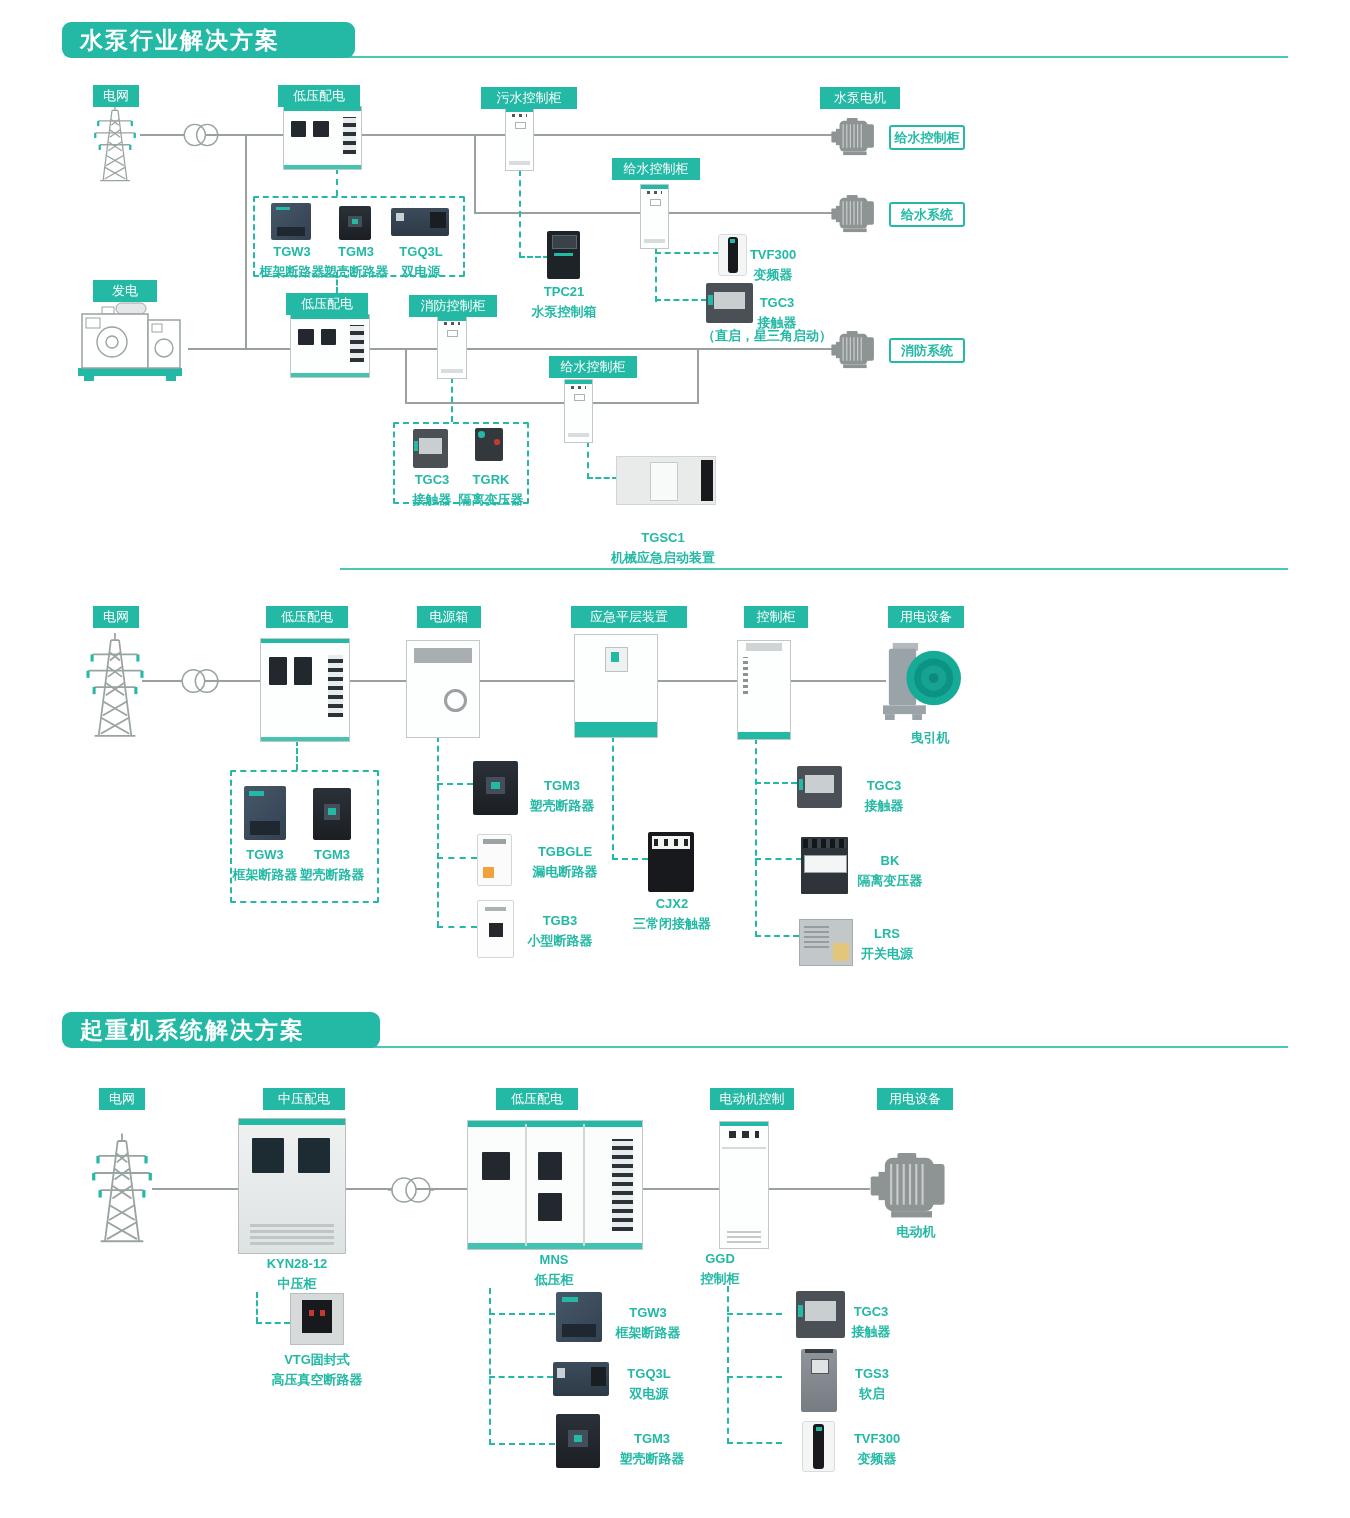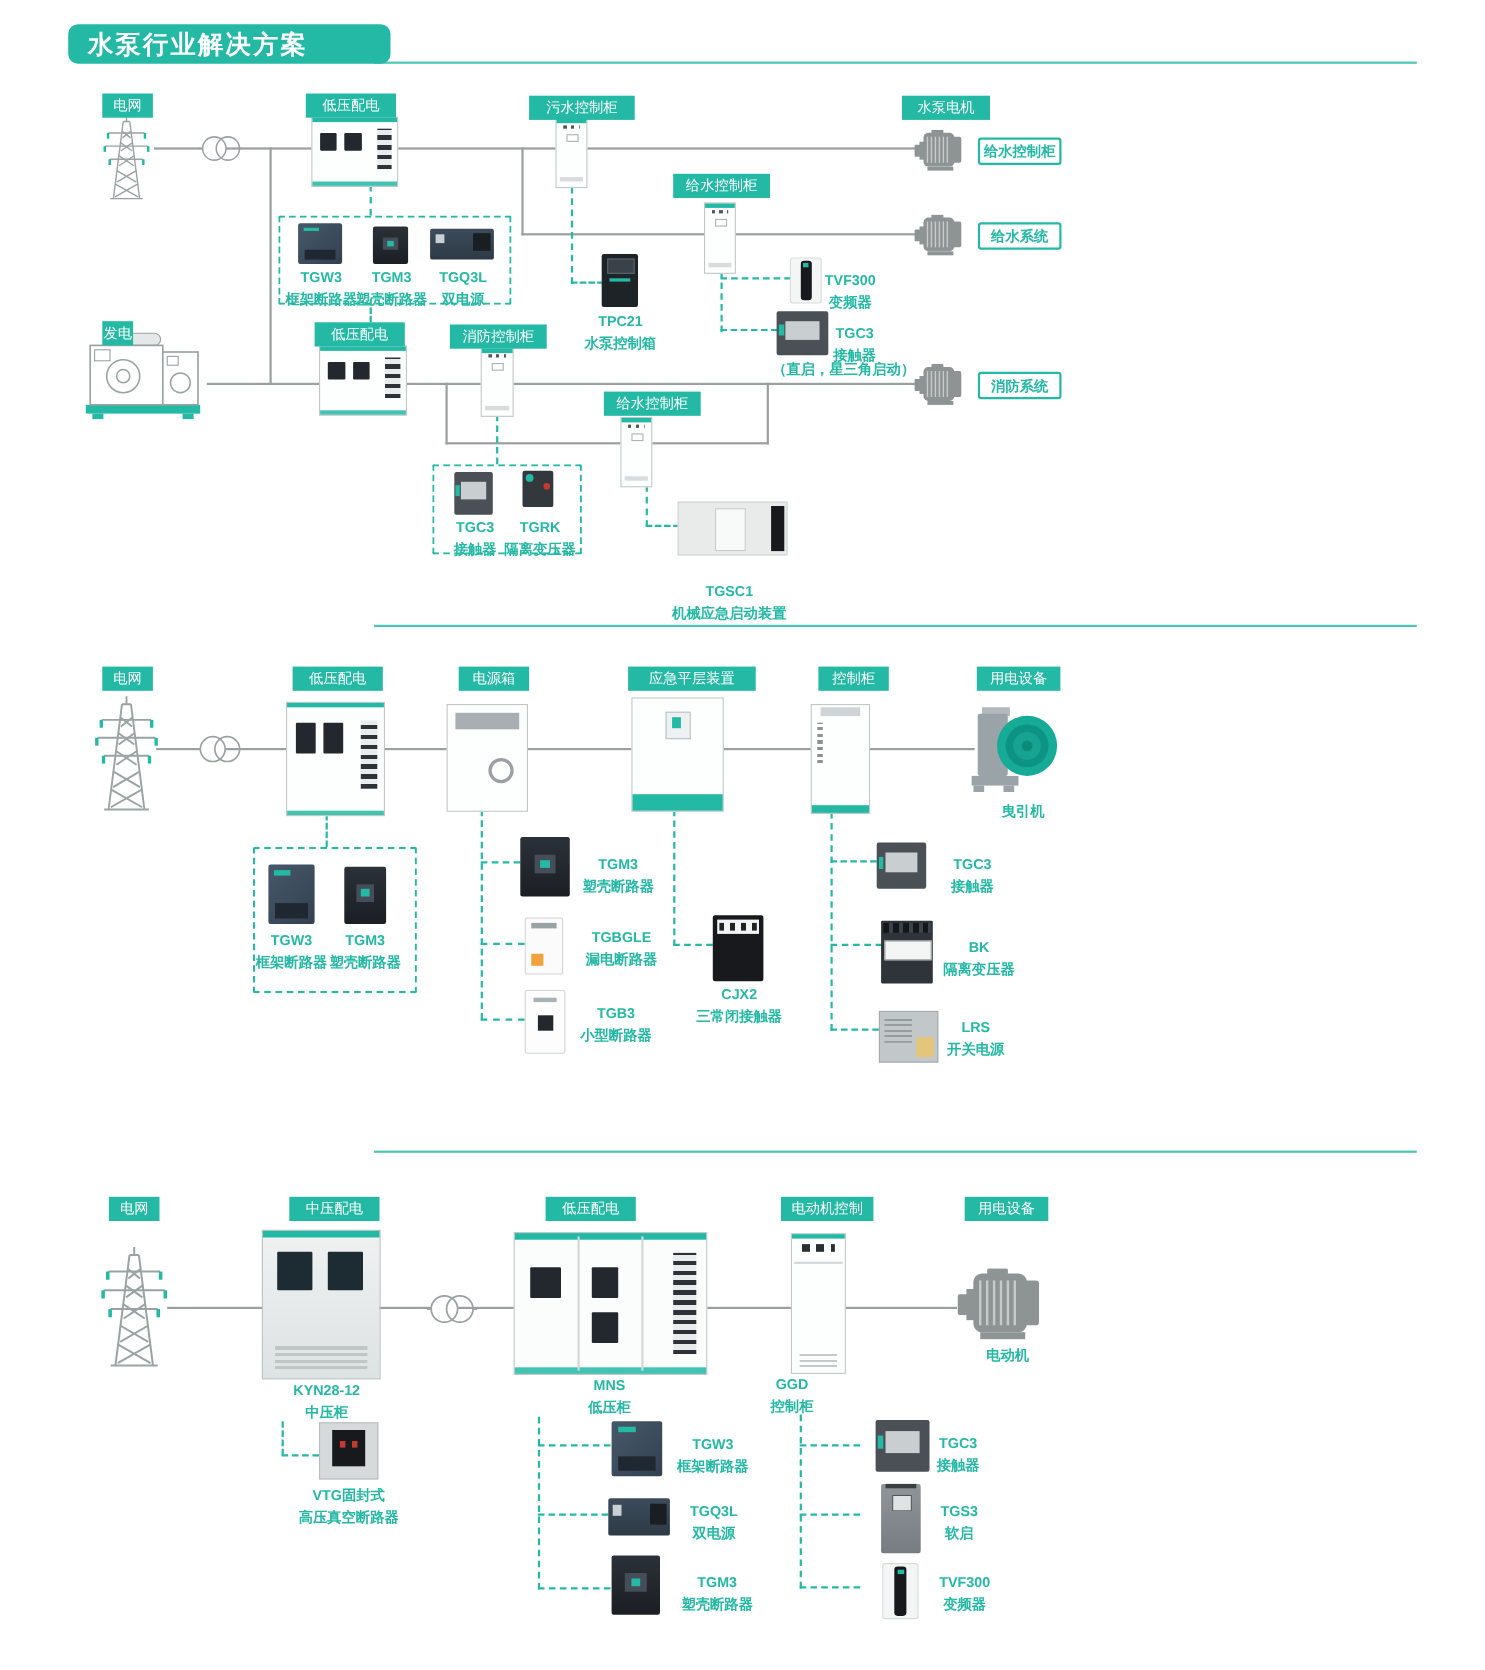--- a/index.html
+++ b/index.html
@@ -223,21 +223,21 @@
   <div class="dv" style="left:587px;top:441px;height:38px"></div>
   <div class="dh" style="left:587px;top:477px;width:31px"></div>
   <div class="dbox" style="left:253px;top:196px;width:208px;height:77px"></div>
   <div class="dbox" style="left:393px;top:422px;width:132px;height:78px"></div>
 
   <div class="tag" style="left:93px;top:85px;width:46px">电网</div>
   <div class="tag" style="left:278px;top:85px;width:82px">低压配电</div>
   <div class="tag" style="left:481px;top:87px;width:96px">污水控制柜</div>
   <div class="tag" style="left:820px;top:87px;width:80px">水泵电机</div>
   <div class="tag" style="left:612px;top:158px;width:88px">给水控制柜</div>
-  <div class="tag" style="left:93px;top:292px;width:28px">发电</div>
+  <div class="tag" style="left:93px;top:280px;width:64px">发电</div>
   <div class="tag" style="left:286px;top:293px;width:82px">低压配电</div>
   <div class="tag" style="left:409px;top:295px;width:88px">消防控制柜</div>
   <div class="tag" style="left:549px;top:356px;width:88px">给水控制柜</div>
 
   <div class="sysbox" style="left:889px;top:125px;width:72px">给水控制柜</div>
   <div class="sysbox" style="left:889px;top:202px;width:72px">给水系统</div>
   <div class="sysbox" style="left:889px;top:338px;width:72px">消防系统</div>
 
   <svg class="dev" style="left:86px;top:103px;width:58px;height:82px">
       <use href="#tower"></use>
@@ -441,20 +441,21 @@
   <div class="cap" style="left:840px;top:851px;width:100px">
     <div>BK</div>
     <div>隔离变压器</div>
   </div>
   <div class="cap" style="left:837px;top:924px;width:100px">
     <div>LRS</div>
     <div>开关电源</div>
   </div>
 
   <div class="hul" style="left:340px;top:1046px;width:948px"></div>
+  <div class="hdr" style="left:62px;top:1012px;width:300px;height:36px">起重机系统解决方案</div>
 
   <div class="ln" style="left:152px;top:1188px;width:718px;height:2px"></div>
 
   <div class="tag" style="left:99px;top:1088px;width:46px">电网</div>
   <div class="tag" style="left:263px;top:1088px;width:82px">中压配电</div>
   <div class="tag" style="left:496px;top:1088px;width:82px">低压配电</div>
   <div class="tag" style="left:710px;top:1088px;width:84px">电动机控制</div>
   <div class="tag" style="left:877px;top:1088px;width:76px">用电设备</div>
 
   <svg class="dev" style="left:90px;top:1116px;width:64px;height:146px">

